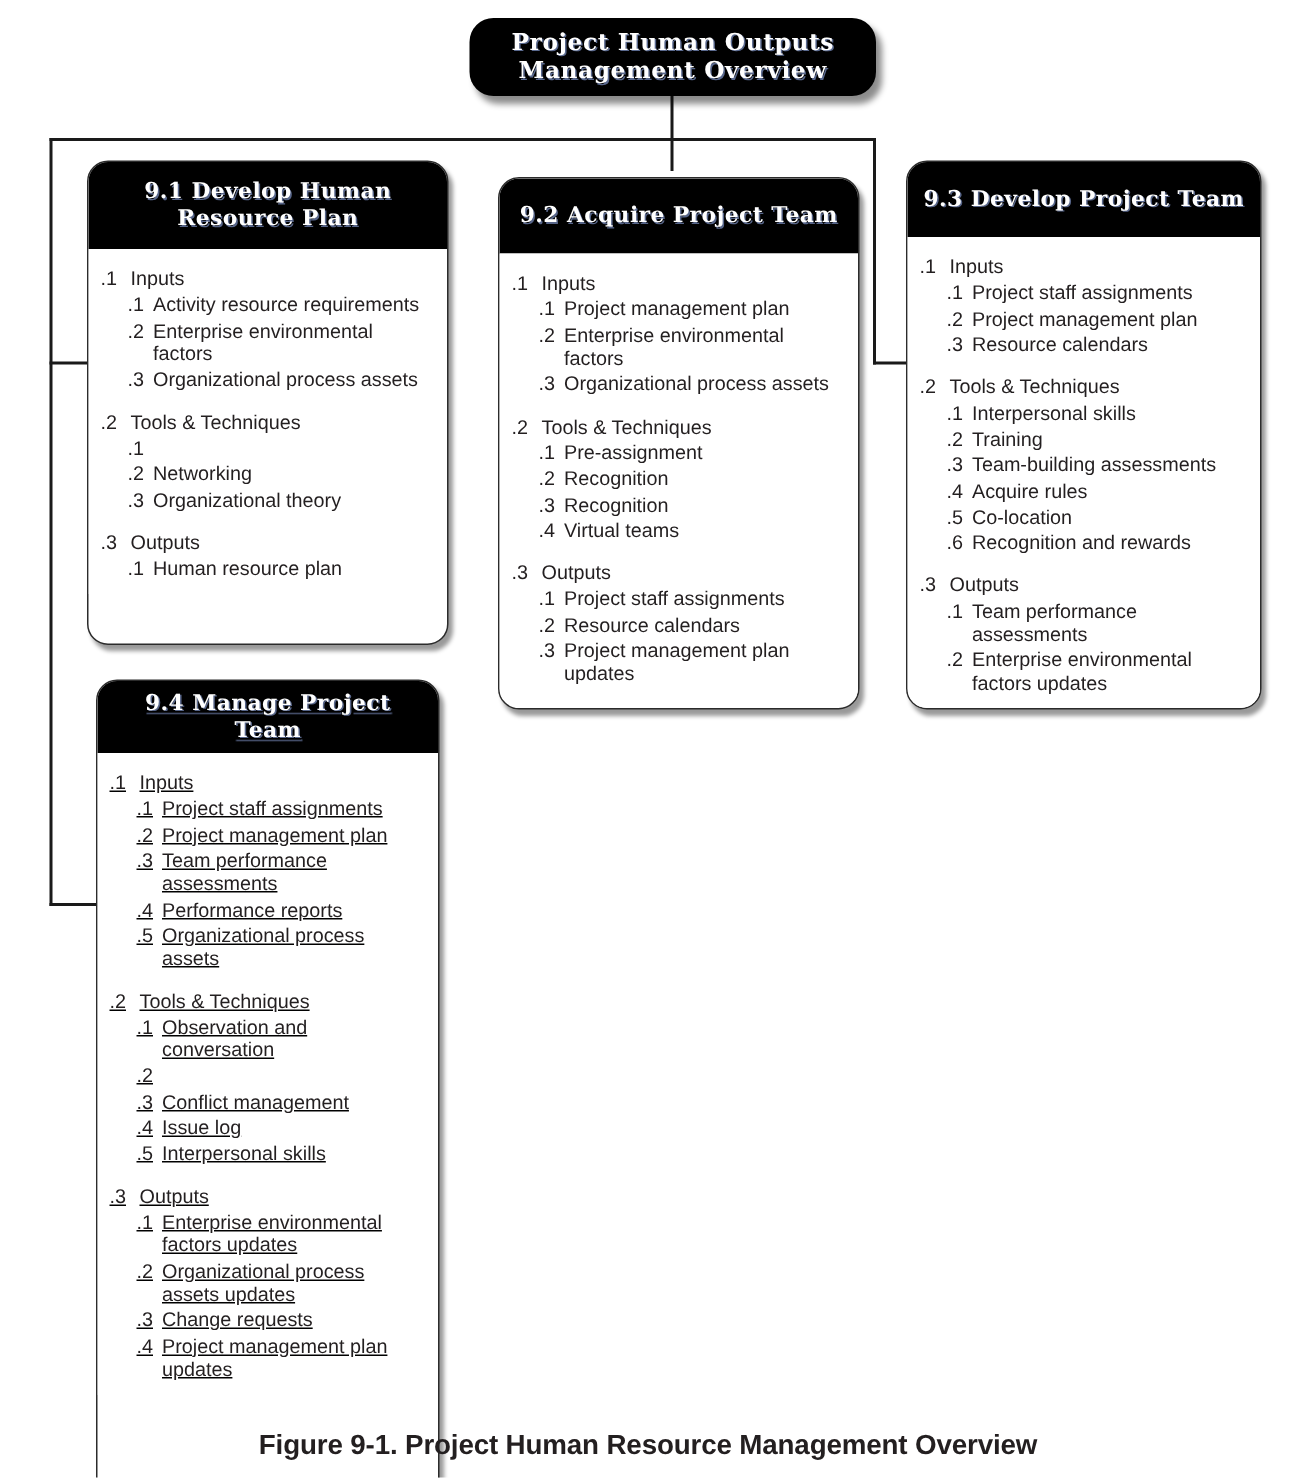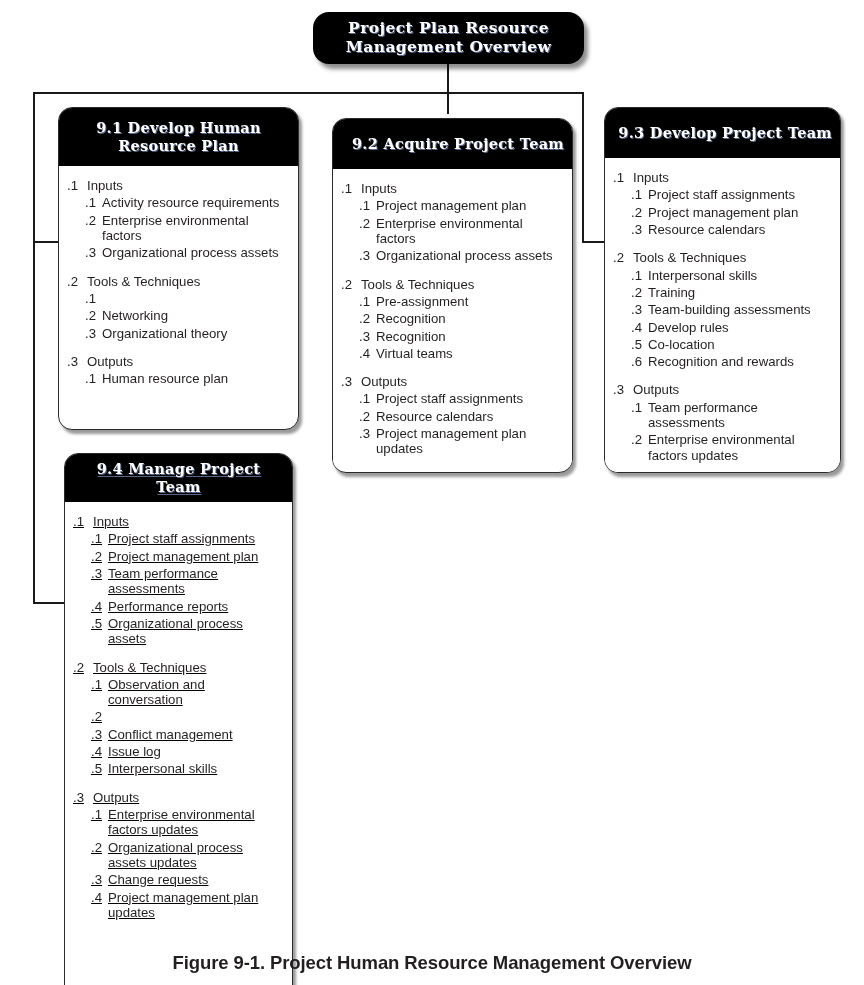--- a/index.html
+++ b/index.html
@@ -67,21 +67,21 @@
     color: #ffffff;
     font-family: "DejaVu Serif", "Liberation Serif", serif;
     font-weight: bold;
     font-size: 14.5px;
     line-height: 1.25;
     text-align: center;
     letter-spacing: 0.3px;
     text-shadow: 1px 1px 0 rgba(120,140,190,0.72);
     display: flex;
     align-items: center;
-    justify-content: flex-end;
+    justify-content: center;
     box-sizing: border-box;
     padding: 14px 8px;
   }
   .node-body {
     box-sizing: border-box;
     padding: 12px 10px 10px 8px;
     background: #ffffff;
   }
 
   
@@ -146,21 +146,21 @@
   <div class="conn" style="left:447px; top:62px; width:2px; height:32px;"></div>
   <div class="conn" style="left:33px; top:92px; width:551px; height:2px;"></div>
   <div class="conn" style="left:33px; top:92px; width:2px; height:512px;"></div>
   <div class="conn" style="left:33px; top:241px; width:26px; height:2px;"></div>
   <div class="conn" style="left:33px; top:602px; width:32px; height:2px;"></div>
   <div class="conn" style="left:447px; top:92px; width:2px; height:22px;"></div>
   <div class="conn" style="left:582px; top:92px; width:2px; height:151px;"></div>
   <div class="conn" style="left:582px; top:241px; width:26px; height:2px;"></div>
 
   <div class="root-node" style="left:313px; top:12px; width:271px; height:52px;">
-    <div class="root-title">Project Plan Resource Management Overview</div>
+    <div class="root-title">Project Human Outputs Management Overview</div>
   </div>
 
   <div class="node" style="left:58px; top:107px; width:241px; height:323px;">
     <div class="node-header" style="height:58px;">
       <span>9.1 Develop Human Resource Plan</span>
     </div>
     <div class="node-body">
 
       <div class="sect">
         <div class="sect-head">
@@ -320,21 +320,21 @@
         <div class="item">
           <span class="item-num">.2</span>
           <span class="item-text">Training</span>
         </div>
         <div class="item">
           <span class="item-num">.3</span>
           <span class="item-text">Team-building assessments</span>
         </div>
         <div class="item">
           <span class="item-num">.4</span>
-          <span class="item-text">Develop rules</span>
+          <span class="item-text">Acquire rules</span>
         </div>
         <div class="item">
           <span class="item-num">.5</span>
           <span class="item-text">Co-location</span>
         </div>
         <div class="item">
           <span class="item-num">.6</span>
           <span class="item-text">Recognition and rewards</span>
         </div>
       </div>

